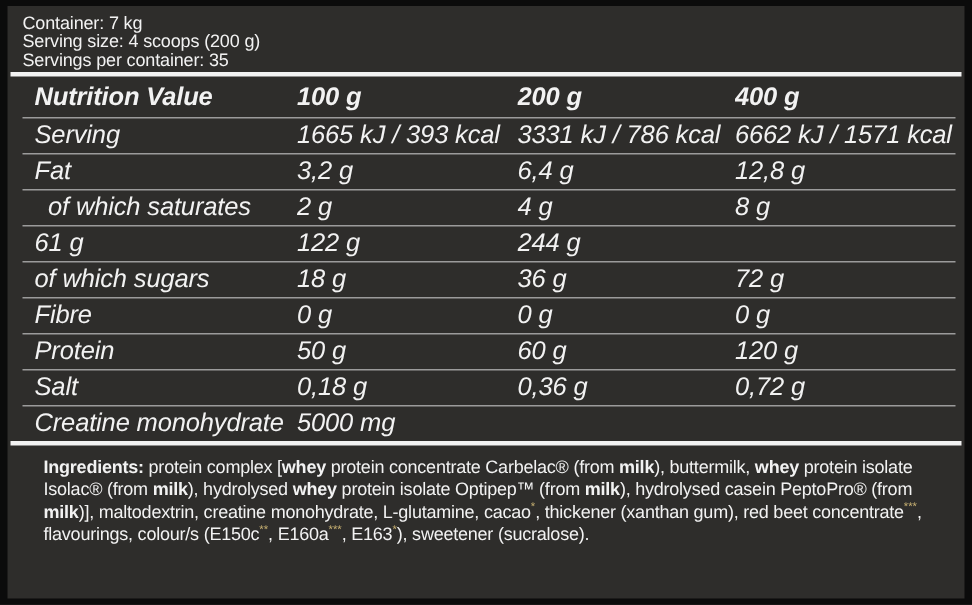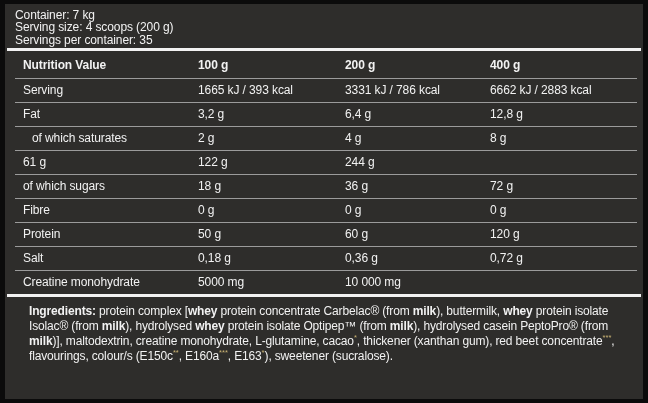--- a/index.html
+++ b/index.html
@@ -17,21 +17,21 @@
   .serving-info {
     padding:5px 10px 2px 10px; font-size:12px; line-height:12.3px;
     letter-spacing:-0.1px;
   }
   .sep { height:3px; background:var(--separator-white, #f2f2f2); margin:0 2px; flex:0 0 auto; }
   .ntable { margin:1px 6px 0 10px; flex:0 0 auto; }
   .nrow {
     display:grid; grid-template-columns:175px 147px 145px 1fr;
     align-items:center; height:23px; padding-left:8px;
     border-bottom:1px solid var(--row-line, #9b9b9b);
-    font-size:12px; letter-spacing:-0.1px;
+    font-size:17px; letter-spacing:-0.1px;font-style:italic;
   }
   .nrow.nhead { height:26px; font-weight:bold; }
   .nrow:last-child { border-bottom:none; }
   .ncell { white-space:nowrap; overflow:hidden; }
   .ncell.indent { padding-left:9px; }
   .ingredients {
     padding:7px 9px 0 24px; font-size:12px; line-height:15px;
     letter-spacing:-0.15px; text-align:left;
   }
   .ingredients b { font-weight:bold; }
@@ -58,21 +58,21 @@
         <div class="nrow nhead">
           <div class="ncell">Nutrition Value</div>
           <div class="ncell">100 g</div>
           <div class="ncell">200 g</div>
           <div class="ncell">400 g</div>
         </div>
         <div class="nrow">
           <div class="ncell">Serving</div>
           <div class="ncell">1665 kJ / 393 kcal</div>
           <div class="ncell">3331 kJ / 786 kcal</div>
-          <div class="ncell">6662 kJ / 2883 kcal</div>
+          <div class="ncell">6662 kJ / 1571 kcal</div>
         </div>
         <div class="nrow">
           <div class="ncell">Fat</div>
           <div class="ncell">3,2 g</div>
           <div class="ncell">6,4 g</div>
           <div class="ncell">12,8 g</div>
         </div>
         <div class="nrow">
           <div class="ncell indent">of which saturates</div>
           <div class="ncell">2 g</div>
@@ -104,21 +104,20 @@
         </div>
         <div class="nrow">
           <div class="ncell">Salt</div>
           <div class="ncell">0,18 g</div>
           <div class="ncell">0,36 g</div>
           <div class="ncell">0,72 g</div>
         </div>
         <div class="nrow">
           <div class="ncell">Creatine monohydrate</div>
           <div class="ncell">5000 mg</div>
-          <div class="ncell">10 000 mg</div>
         </div>
       </div>
 
     <div class="sep"></div>
 
     <div class="ingredients" id="ingredients-text"><b>Ingredients:</b><span> protein complex [</span><b>whey</b><span> protein concentrate Carbelac® (from </span><b>milk</b><span>), buttermilk, </span><b>whey</b><span> protein isolate Isolac® (from </span><b>milk</b><span>), hydrolysed </span><b>whey</b><span> protein isolate Optipep™ (from </span><b>milk</b><span>), hydrolysed casein PeptoPro® (from </span><b>milk</b><span>)], maltodextrin, creatine monohydrate, L-glutamine, cacao</span><sup class="fnote">*</sup><span>, thickener (xanthan gum), red beet concentrate</span><sup class="fnote">***</sup><span>, flavourings, colour/s (E150c</span><sup class="fnote">**</sup><span>, E160a</span><sup class="fnote">***</sup><span>, E163</span><sup class="fnote">*</sup><span>), sweetener (sucralose).</span></div>
 
   </div>
 </div>
 

